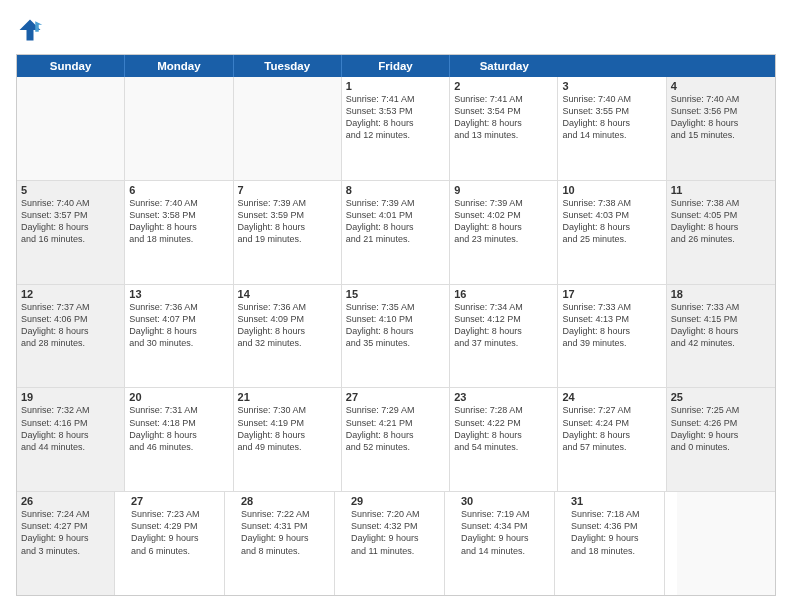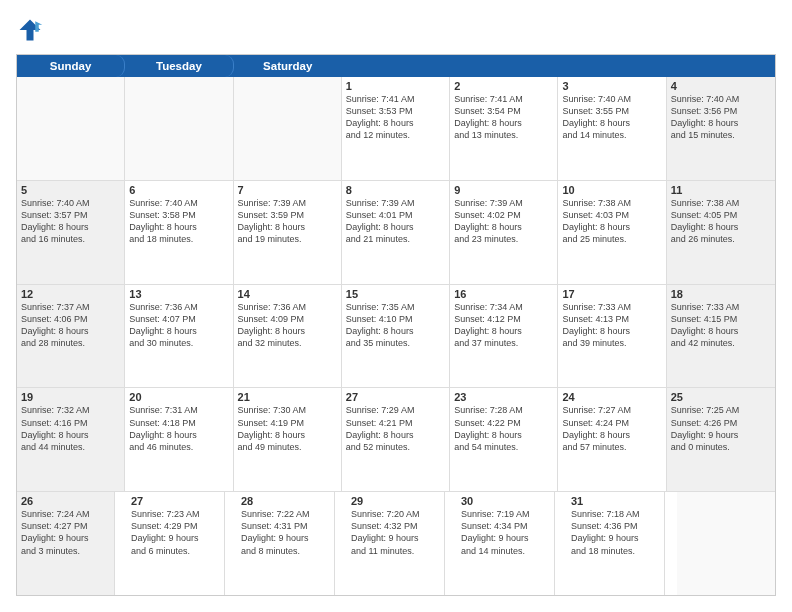--- a/index.html
+++ b/index.html
@@ -65,21 +65,20 @@
       grid-template-columns: repeat(7, 1fr);
       background: #1a5fa8;
     }
     .cal-header-cell {
       color: #fff;
       font-size: 11.5px;
       font-weight: bold;
       text-align: center;
       padding: 5px 2px;
       border-right: 1px solid #3a7fc8;
-      border-radius: 9px;
     }
     .cal-header-cell:last-child { border-right: none; }
     .cal-body {
       flex: 1;
       display: flex;
       flex-direction: column;
     }
     .cal-row {
       flex: 1;
       display: grid;
@@ -128,21 +127,23 @@
     </div>
     <div class="title-block">
       <div class="month-title"></div>
       <div class="location-title"></div>
     </div>
   </div>
 
   <div class="calendar">
     <div class="cal-header">
     <div class="cal-header-cell">Sunday</div>
+        <div class="cal-header-cell">Monday</div>
         <div class="cal-header-cell">Tuesday</div>
+        <div class="cal-header-cell">Friday</div>
         <div class="cal-header-cell">Saturday</div>
       </div>
     <div class="cal-body">
     <div class="cal-row">
           <div class="cal-cell empty"></div>
           <div class="cal-cell empty"></div>
           <div class="cal-cell empty"></div>
           <div class="cal-cell">
             <div class="day-num">1</div>
             <div class="cell-info" style="white-space: pre-line;">Sunrise: 7:41 AM

